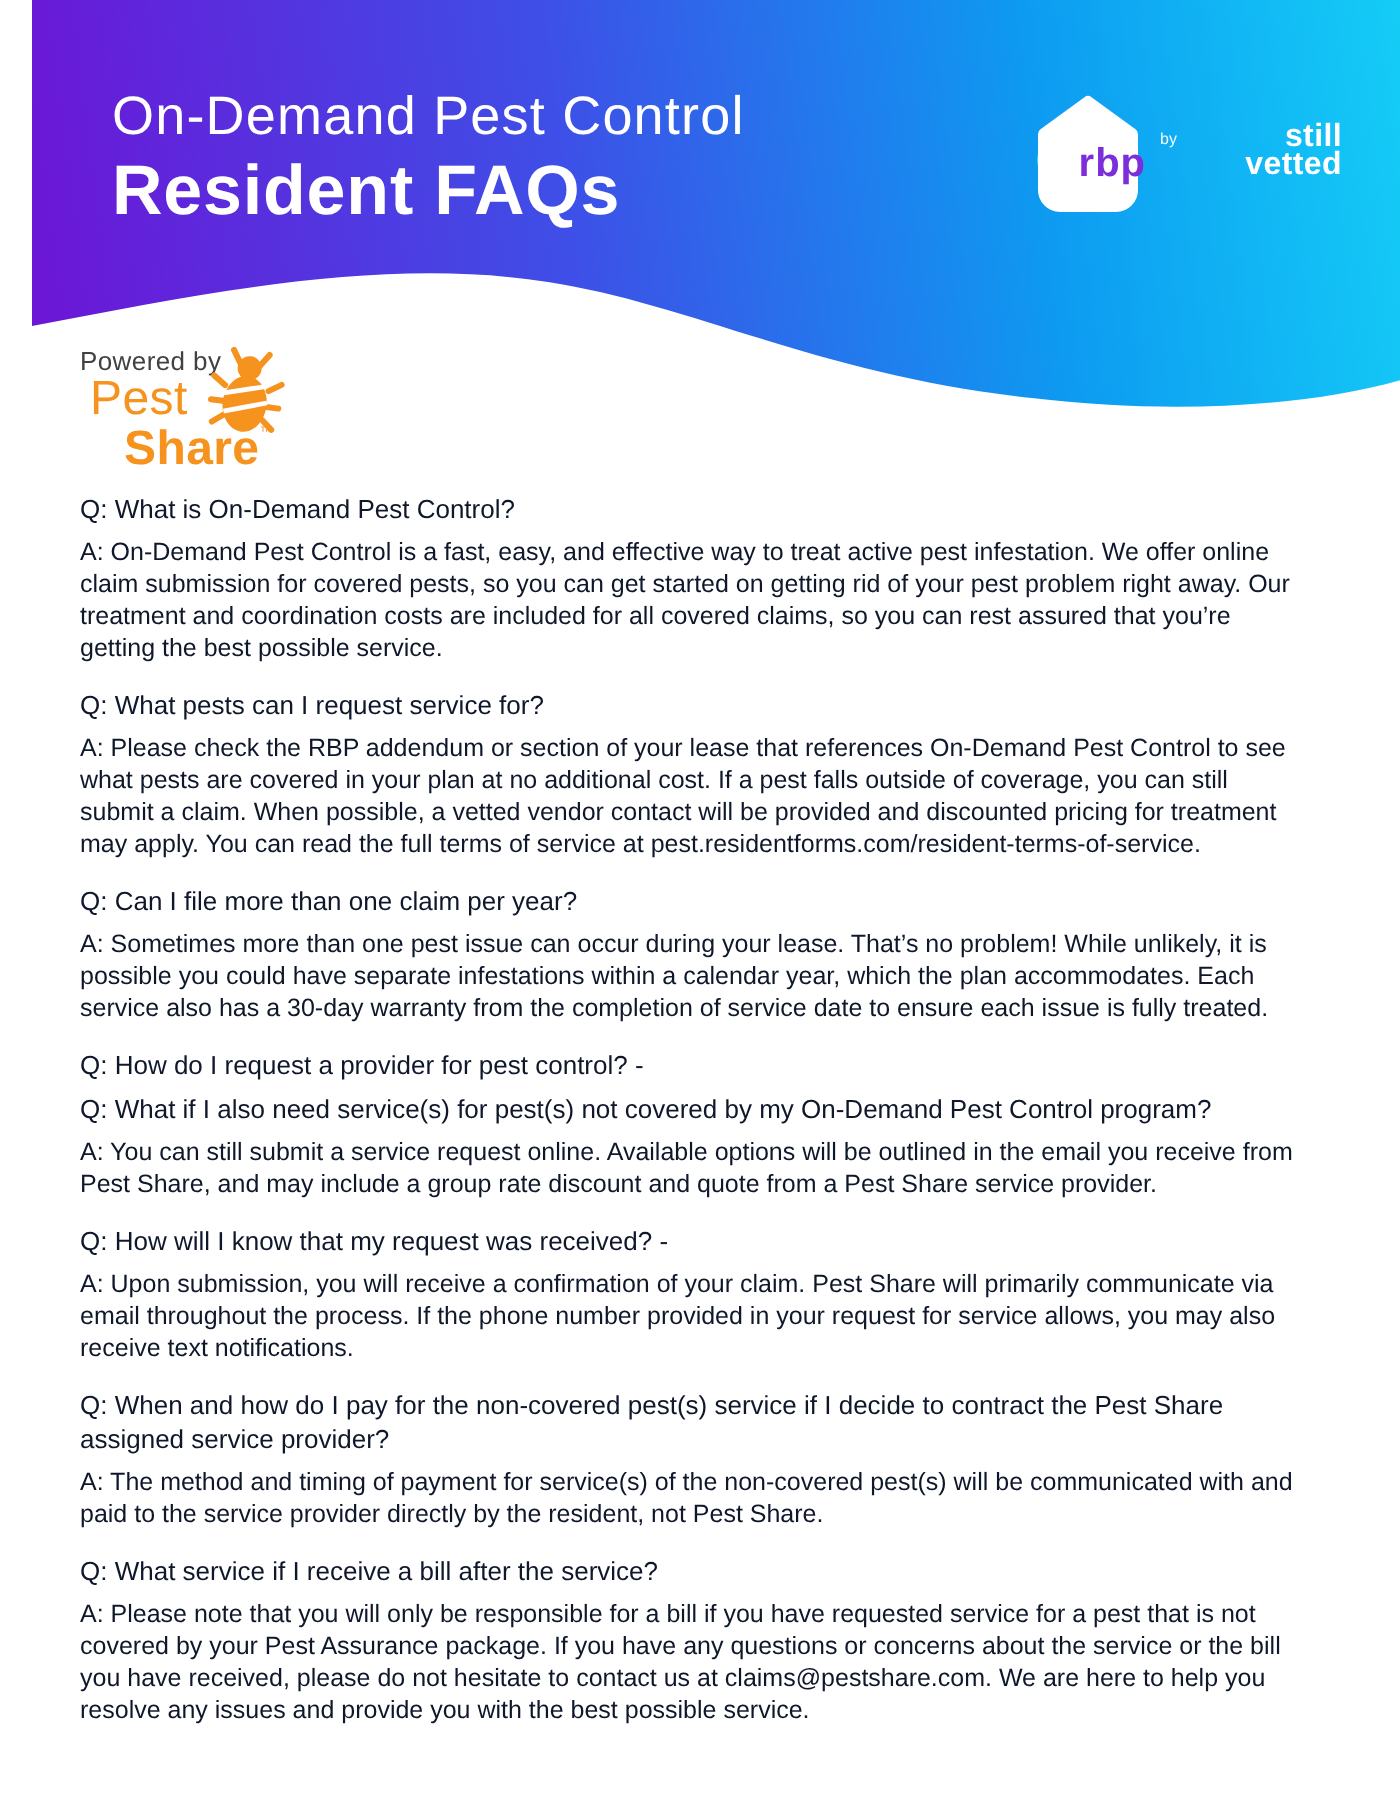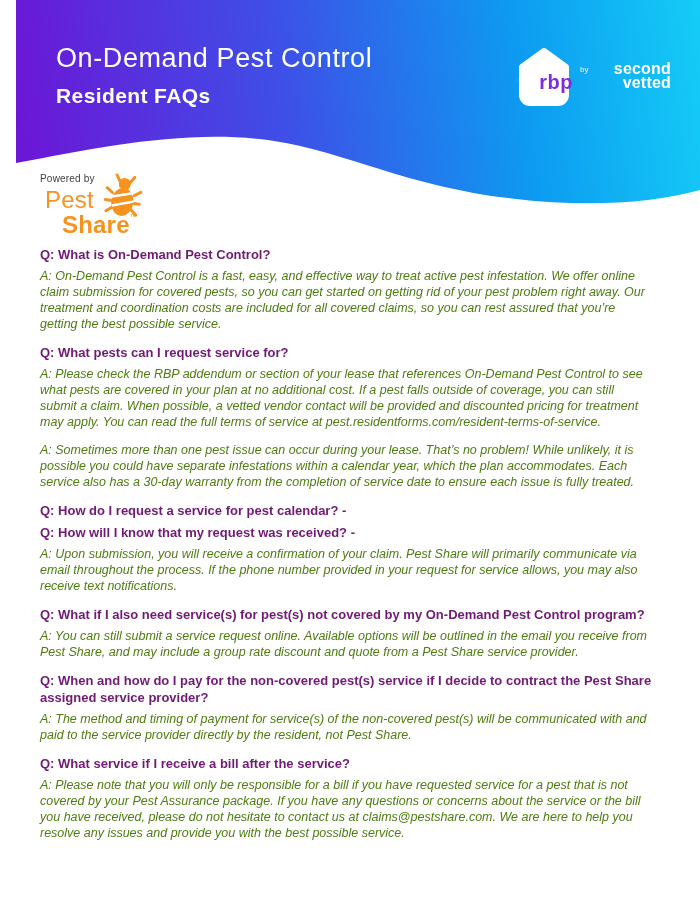--- a/index.html
+++ b/index.html
@@ -5,51 +5,51 @@
   * { margin:0; padding:0; box-sizing:border-box; }
   html,body { width:700px; height:906px; background:#ffffff; overflow:hidden;
               font-family:"Liberation Sans", sans-serif; }
   .page { position:relative; width:700px; height:906px; background:#ffffff; }
 
   
   .header { position:absolute; top:0; left:16px; width:700px; height:215px; }
   .header svg.wave { position:absolute; top:0; left:0; display:block; }
   .titles { position:absolute; left:40px; top:40px; color:#ffffff; }
   .title-1 { font-size:27px; font-weight:400; line-height:37px; letter-spacing:0.6px; }
-  .title-2 { font-size:21px; font-weight:700; line-height:37px; letter-spacing:0.4px; }
+  .title-2 { font-size:35px; font-weight:700; line-height:37px; letter-spacing:0.4px; }
 
   
   .brand { position:absolute; left:499px; top:44px; width:160px; height:72px; }
   .rbp-logo { position:absolute; left:0; top:0; width:58px; height:70px; }
   .rbp-diamond { position:absolute; left:8px; top:15px; width:42px; height:42px;
                  border-radius:10px; transform:rotate(45deg);
                  background:linear-gradient(135deg,#4FE6CE 0%,#23C3E2 100%); }
   .rbp-house { position:absolute; left:0; top:0; }
   .rbp-text { position:absolute; left:0; top:27px; width:58px; text-align:right;
               color:#7B2ED9; font-size:20px; font-weight:700; letter-spacing:0.5px; }
   .sn { position:absolute; left:66px; top:18px; width:90px; color:#ffffff; }
   .sn-by { position:absolute; left:-1px; top:3px; font-size:8px; font-weight:400; opacity:0.95;text-align:right; }
   .sn-words { display:flex; flex-direction:column; align-items:flex-end;
               width:82px; margin-left:8px; }
   .sn-words span { font-size:16px; font-weight:700; line-height:14px; letter-spacing:0.2px; }
 
   
   .pestshare { position:absolute; left:40px; top:173px; width:130px; height:70px; }
-  .ps-powered { font-size:10px; color:#414042; letter-spacing:0.2px; }
+  .ps-powered { font-size:13px; color:#414042; letter-spacing:0.2px; }
   .ps-row1 { position:absolute; left:5px; top:13px; color:#F6921E;
              font-size:24px; font-weight:400; letter-spacing:0.2px; }
   .ps-row2 { position:absolute; left:22px; top:38px; color:#F6921E;
              font-size:24px; font-weight:700; letter-spacing:0.2px; }
   .ps-tm { font-size:7px; vertical-align:14px; font-weight:400; }
   .ps-bug { position:absolute; left:64px; top:1px; transform:rotate(8deg); }
 
   
   .faqs { position:absolute; left:40px; top:246px; width:620px; }
-  .faq-q { color:#701a75; font-size:13px; font-weight:700; line-height:17px; margin:0 0 5px 0; }
-  .faq-a { color:#4d7c0f; font-size:12.5px; font-weight:400; line-height:16px; margin:0 12px 12px 0;font-style:italic; }
+  .faq-q { color:#0f172a; font-size:13px; font-weight:400; line-height:17px; margin:0 0 5px 0; }
+  .faq-a { color:#0f172a; font-size:12.5px; font-weight:400; line-height:16px; margin:0 12px 12px 0; }
 </style>
 </head>
 <body>
 
 <div class="page">
 
   <header class="header">
     <svg class="wave" width="700" height="215" viewBox="0 0 700 215">
       <defs>
         <linearGradient id="hg" gradientUnits="userSpaceOnUse" x1="0" y1="130" x2="700" y2="40">
@@ -71,21 +71,21 @@
       <div class="rbp-logo">
         <div class="rbp-diamond"></div>
         <svg class="rbp-house" width="58" height="70" viewBox="0 0 58 70">
           <path d="M29,7 L51,23 V51 a8,8 0 0 1 -8,8 H15 a8,8 0 0 1 -8,-8 V23 Z" fill="#ffffff" stroke="#ffffff" stroke-width="6" stroke-linejoin="round"></path>
         </svg>
         <div class="rbp-text">rbp</div>
       </div>
       <div class="sn">
         <span class="sn-by">by</span>
         <div class="sn-words">
-          <span>second</span>
+          <span>still</span>
           <span>vetted</span>
         </div>
       </div>
     </div>
   </header>
 
   <div class="pestshare">
     <div class="ps-powered">Powered by</div>
     <div class="ps-row1">Pest</div>
     <svg class="ps-bug" width="38" height="46" viewBox="0 0 38 46">
@@ -112,32 +112,33 @@
   <main class="faqs">
     <section class="faq">
       <h2 class="faq-q">Q: What is On-Demand Pest Control?</h2>
       <p class="faq-a">A: On-Demand Pest Control is a fast, easy, and effective way to treat active pest infestation. We offer online claim submission for covered pests, so you can get started on getting rid of your pest problem right away. Our treatment and coordination costs are included for all covered claims, so you can rest assured that you’re getting the best possible service.</p>
     </section>
     <section class="faq">
       <h2 class="faq-q">Q: What pests can I request service for?</h2>
       <p class="faq-a">A: Please check the RBP addendum or section of your lease that references On-Demand Pest Control to see what pests are covered in your plan at no additional cost. If a pest falls outside of coverage, you can still submit a claim. When possible, a vetted vendor contact will be provided and discounted pricing for treatment may apply. You can read the full terms of service at pest.residentforms.com/resident-terms-of-service.</p>
     </section>
     <section class="faq">
+      <h2 class="faq-q">Q: Can I file more than one claim per year?</h2>
       <p class="faq-a">A: Sometimes more than one pest issue can occur during your lease. That’s no problem! While unlikely, it is possible you could have separate infestations within a calendar year, which the plan accommodates. Each service also has a 30-day warranty from the completion of service date to ensure each issue is fully treated.</p>
     </section>
     <section class="faq">
-      <h2 class="faq-q">Q: How do I request a service for pest calendar? -</h2>
+      <h2 class="faq-q">Q: How do I request a provider for pest control? -</h2>
+    </section>
+    <section class="faq">
+      <h2 class="faq-q">Q: What if I also need service(s) for pest(s) not covered by my On-Demand Pest Control program?</h2>
+      <p class="faq-a">A: You can still submit a service request online. Available options will be outlined in the email you receive from Pest Share, and may include a group rate discount and quote from a Pest Share service provider.</p>
     </section>
     <section class="faq">
       <h2 class="faq-q">Q: How will I know that my request was received? -</h2>
       <p class="faq-a">A: Upon submission, you will receive a confirmation of your claim. Pest Share will primarily communicate via email throughout the process. If the phone number provided in your request for service allows, you may also receive text notifications.</p>
-    </section>
-    <section class="faq">
-      <h2 class="faq-q">Q: What if I also need service(s) for pest(s) not covered by my On-Demand Pest Control program?</h2>
-      <p class="faq-a">A: You can still submit a service request online. Available options will be outlined in the email you receive from Pest Share, and may include a group rate discount and quote from a Pest Share service provider.</p>
     </section>
     <section class="faq">
       <h2 class="faq-q">Q: When and how do I pay for the non-covered pest(s) service if I decide to contract the Pest Share assigned service provider?</h2>
       <p class="faq-a">A: The method and timing of payment for service(s) of the non-covered pest(s) will be communicated with and paid to the service provider directly by the resident, not Pest Share.</p>
     </section>
     <section class="faq">
       <h2 class="faq-q">Q: What service if I receive a bill after the service?</h2>
       <p class="faq-a">A: Please note that you will only be responsible for a bill if you have requested service for a pest that is not covered by your Pest Assurance package. If you have any questions or concerns about the service or the bill you have received, please do not hesitate to contact us at claims@pestshare.com. We are here to help you resolve any issues and provide you with the best possible service.</p>
     </section>
   </main>

